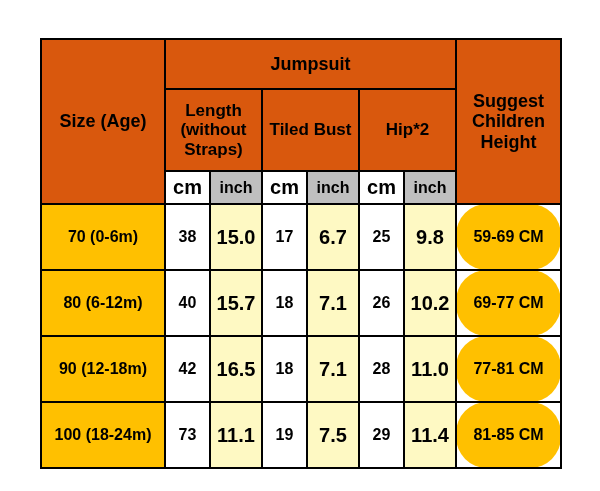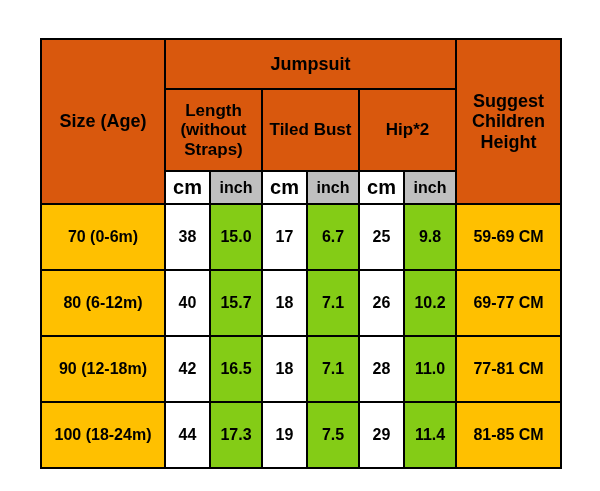--- a/index.html
+++ b/index.html
@@ -64,26 +64,27 @@
   .size-cell {
     background: #ffc000;
     font-size: 16px;
   }
   .val-white {
     background: #ffffff;
     font-size: 16px;
     border-radius: 16px;
   }
   .val-gray {
-    background: #84cc16;
-    font-size: 16px;
+    background: #fef9c3;
+    font-size: 20px;
   }
   .height-cell {
     background: #ffc000;
     font-size: 16px;
+    border-radius: 31px;
   }
   
   col.c-size    { width: 124px; }
   col.c-len-cm  { width: 45px; }
   col.c-len-in  { width: 52px; }
   col.c-bust-cm { width: 45px; }
   col.c-bust-in { width: 52px; }
   col.c-hip-cm  { width: 45px; }
   col.c-hip-in  { width: 52px; }
   col.c-height  { width: 105px; }
@@ -157,22 +158,22 @@
           <td class="val-gray">16.5</td>
           <td class="val-white">18</td>
           <td class="val-gray">7.1</td>
           <td class="val-white">28</td>
           <td class="val-gray">11.0</td>
           <td class="height-cell">77-81 CM</td>
         </tr>
 
         <tr class="row-data">
           <td class="size-cell">100 (18-24m)</td>
-          <td class="val-white">44</td>
-          <td class="val-gray">17.3</td>
+          <td class="val-white">73</td>
+          <td class="val-gray">11.1</td>
           <td class="val-white">19</td>
           <td class="val-gray">7.5</td>
           <td class="val-white">29</td>
           <td class="val-gray">11.4</td>
           <td class="height-cell">81-85 CM</td>
         </tr>
       </tbody>
     </table>
   </div>
 </div>

